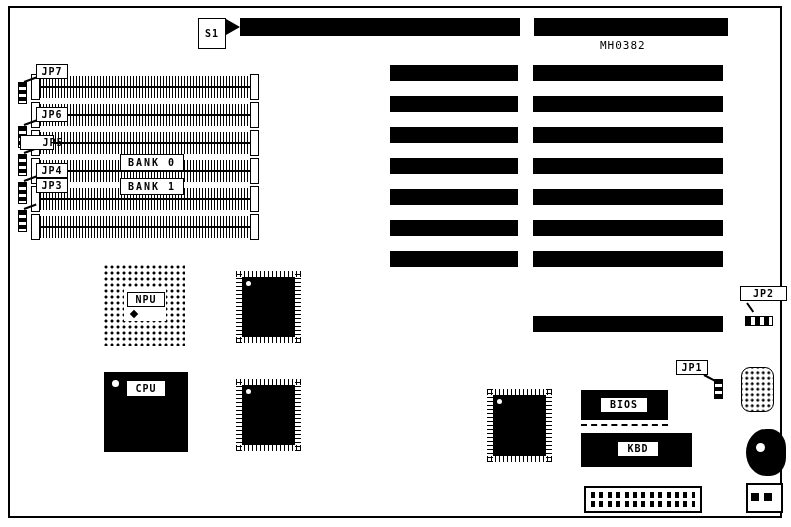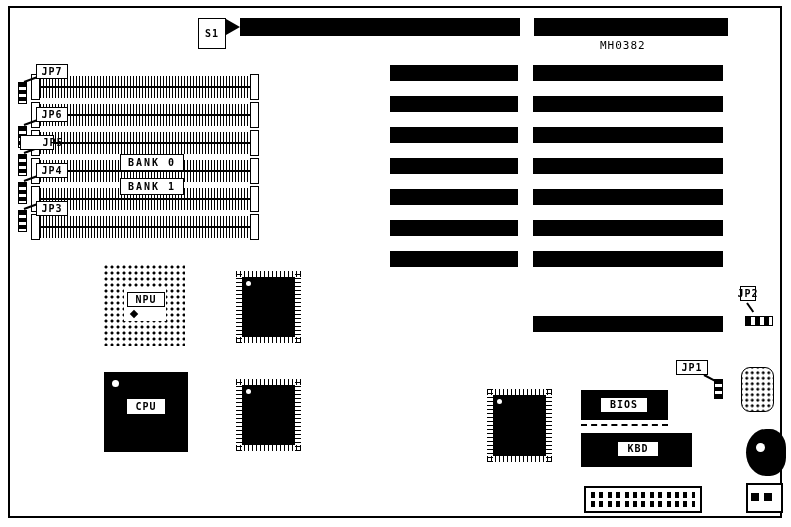--- a/index.html
+++ b/index.html
@@ -99,21 +99,21 @@
   <div class="abs clip" style="left:250px;top:186px;"></div>
 
   <div class="abs socket" style="left:40px;top:216px;width:210px;"></div>
   <div class="abs clip" style="left:31px;top:214px;"></div>
   <div class="abs clip" style="left:250px;top:214px;"></div>
 
   <div class="abs lbl" style="left:36px;top:64px;width:32px;height:15px;">JP7</div>
   <div class="abs lbl" style="left:36px;top:107px;width:32px;height:15px;">JP6</div>
   <div class="abs lbl" style="left:20px;top:135px;width:32px;height:15px;padding-left:32px;">JP5</div>
   <div class="abs lbl" style="left:36px;top:163px;width:32px;height:15px;">JP4</div>
-  <div class="abs lbl" style="left:36px;top:201px;width:32px;height:15px;">JP3</div>
+  <div class="abs lbl" style="left:36px;top:178px;width:32px;height:15px;">JP3</div>
 
   <div class="abs tail" style="left:24px;top:81px;width:13px;transform:rotate(-20deg);"></div>
   <div class="abs tail" style="left:24px;top:124px;width:13px;transform:rotate(-20deg);"></div>
   <div class="abs tail" style="left:24px;top:152px;width:13px;transform:rotate(-20deg);"></div>
   <div class="abs tail" style="left:24px;top:180px;width:13px;transform:rotate(-20deg);"></div>
   <div class="abs tail" style="left:24px;top:208px;width:13px;transform:rotate(-20deg);"></div>
 
   <div class="abs pinhead-v" style="left:18px;top:82px;height:22px;"></div>
   <div class="abs pinhead-v" style="left:18px;top:126px;height:22px;"></div>
   <div class="abs pinhead-v" style="left:18px;top:154px;height:22px;"></div>
@@ -123,21 +123,21 @@
   <div class="abs lbl banklbl" style="left:120px;top:110px;width:64px;height:17px;margin-top:44px;">BANK 0</div>
   <div class="abs lbl banklbl" style="left:120px;top:178px;width:64px;height:17px;">BANK 1</div>
 
   <div class="abs pga" style="left:103px;top:264px;width:82px;height:82px;"></div>
   <div class="abs pga-center" style="left:124px;top:289px;width:42px;height:32px;"></div>
   <div class="abs lbl" style="left:127px;top:292px;width:38px;height:15px;">NPU</div>
   <div class="abs mark" style="left:131px;top:311px;width:6px;height:6px;transform:rotate(45deg);"></div>
 
   <div class="abs chip" style="left:104px;top:372px;width:84px;height:80px;"></div>
   <div class="abs dot" style="left:112px;top:380px;width:7px;height:7px;"></div>
-  <div class="abs lbl" style="left:126px;top:398px;width:40px;height:17px;">CPU</div>
+  <div class="abs lbl" style="left:126px;top:380px;width:40px;height:17px;">CPU</div>
 
   <div class="abs qfp" style="left:236px;top:271px;width:65px;height:72px;"></div>
   <div class="abs dot" style="left:246px;top:281px;width:5px;height:5px;"></div>
 
   <div class="abs qfp" style="left:236px;top:379px;width:65px;height:72px;"></div>
   <div class="abs dot" style="left:246px;top:389px;width:5px;height:5px;"></div>
 
   <div class="abs qfp" style="left:487px;top:389px;width:65px;height:73px;"></div>
   <div class="abs dot" style="left:497px;top:399px;width:5px;height:5px;"></div>
 
@@ -145,21 +145,21 @@
   <div class="abs lbl" style="left:600px;top:397px;width:48px;height:16px;">BIOS</div>
   <div class="abs dashline" style="left:581px;top:424px;width:87px;height:0;"></div>
 
   <div class="abs chip" style="left:581px;top:433px;width:111px;height:34px;"></div>
   <div class="abs lbl" style="left:617px;top:441px;width:42px;height:16px;">KBD</div>
 
   <div class="abs lbl" style="left:676px;top:360px;width:32px;height:15px;">JP1</div>
   <div class="abs tail" style="left:704px;top:374px;width:12px;transform:rotate(28deg);"></div>
   <div class="abs pinhead-v" style="left:714px;top:379px;height:20px;"></div>
 
-  <div class="abs lbl" style="left:740px;top:286px;width:16px;height:15px;">JP2</div>
+  <div class="abs lbl" style="left:740px;top:286px;width:47px;height:15px;">JP2</div>
   <div class="abs tail" style="left:747px;top:302px;width:11px;transform:rotate(55deg);"></div>
   <div class="abs pinhead-h" style="left:745px;top:316px;width:28px;"></div>
 
   <div class="abs dotpad" style="left:741px;top:367px;width:33px;height:45px;"></div>
 
   <div class="abs" style="left:746px;top:429px;width:40px;height:47px;background:#000;border-radius:50% 40% 40% 50%;"></div>
   <div class="abs mark" style="left:772px;top:438px;width:11px;height:30px;"></div>
   <div class="abs dot" style="left:756px;top:443px;width:9px;height:9px;"></div>
 
   <div class="abs outline" style="left:746px;top:483px;width:37px;height:30px;"></div>

